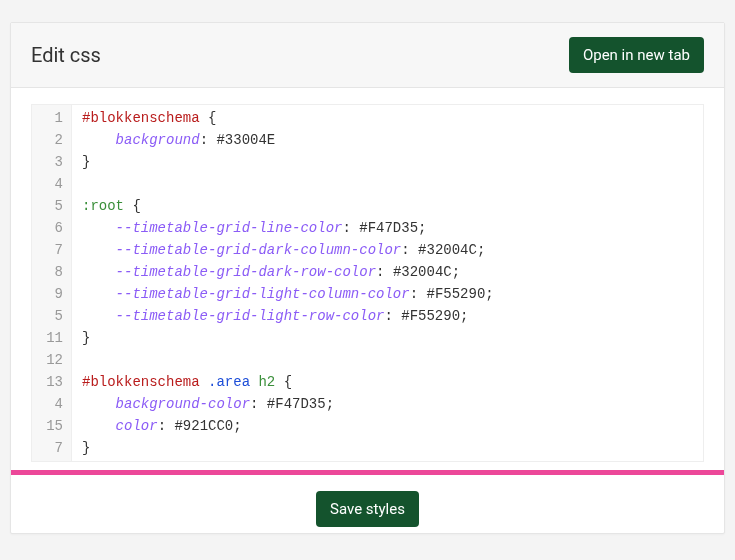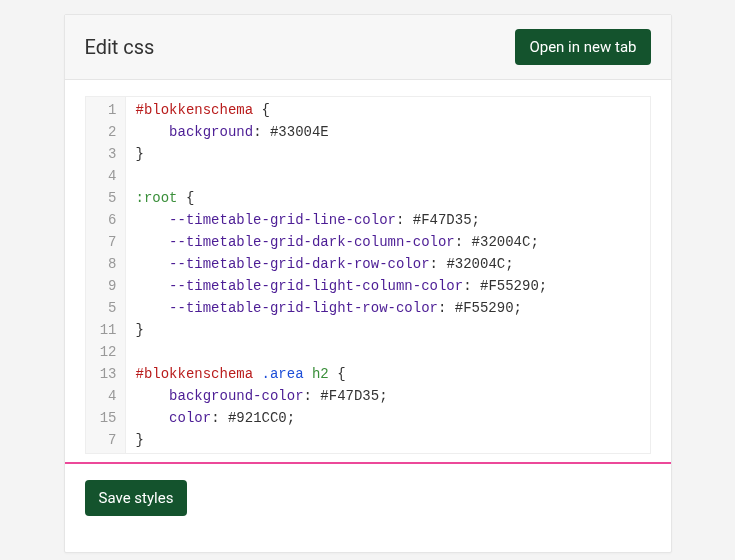--- a/index.html
+++ b/index.html
@@ -3,26 +3,26 @@
 <meta charset="utf-8">
 <style>
   * { box-sizing: border-box; }
   body {
     margin: 0;
     background: #f4f4f4;
     font-family: -apple-system, BlinkMacSystemFont, "Segoe UI", Roboto, "Helvetica Neue", Arial, sans-serif;
     padding: 10px;
   }
   .panel {
-    width: 608px;
+    width: 715px;
     background: #fff;
     border: 1px solid #e5e5e5;
     border-radius: 2px;
     box-shadow: 0 1px 2px rgba(0,0,0,0.03);
-    margin: 4px auto;
+    margin: 12px auto;
   }
   .panel-header {
     display: flex;
     align-items: center;
     justify-content: space-between;
     padding: 14px 20px;
     background: #f7f7f7;
     border-bottom: 1px solid #e5e5e5;
   }
   .panel-title {
@@ -65,28 +65,28 @@
     padding: 2px 10px;
     white-space: pre;
     overflow: auto;
   }
   .code .line { display:block; min-height:22px; }
   .tok-selector { color: #b91c1c; }
   .tok-pseudo   { color: #3a8f3a; text-align: right; }
   .tok-class    { color: #1d4ed8; }
   .tok-tag      { color: #3a8f3a; }
   .tok-brace    { color: #333; }
-  .tok-prop     { color: #4c1d95; }
+  .tok-prop     { color: #8b5cf6; font-style: italic; }
   .tok-val      { color: #333; }
   .tok-punct    { color: #333; }
   .panel-footer {
     display: flex;
-    justify-content: flex-start;
-    padding: 16px 20px 36px 20px;
-    border-top: 2px solid #ec4899;
+    justify-content: center;
+    padding: 16px 20px 6px 20px;
+    border-top: 5px solid #ec4899;
   }
 </style>
 </head>
 <body>
 
 <div class="panel">
   <div class="panel-header">
     <div class="panel-title">Edit css</div>
     <button class="btn">Open in new tab</button>
   </div>

